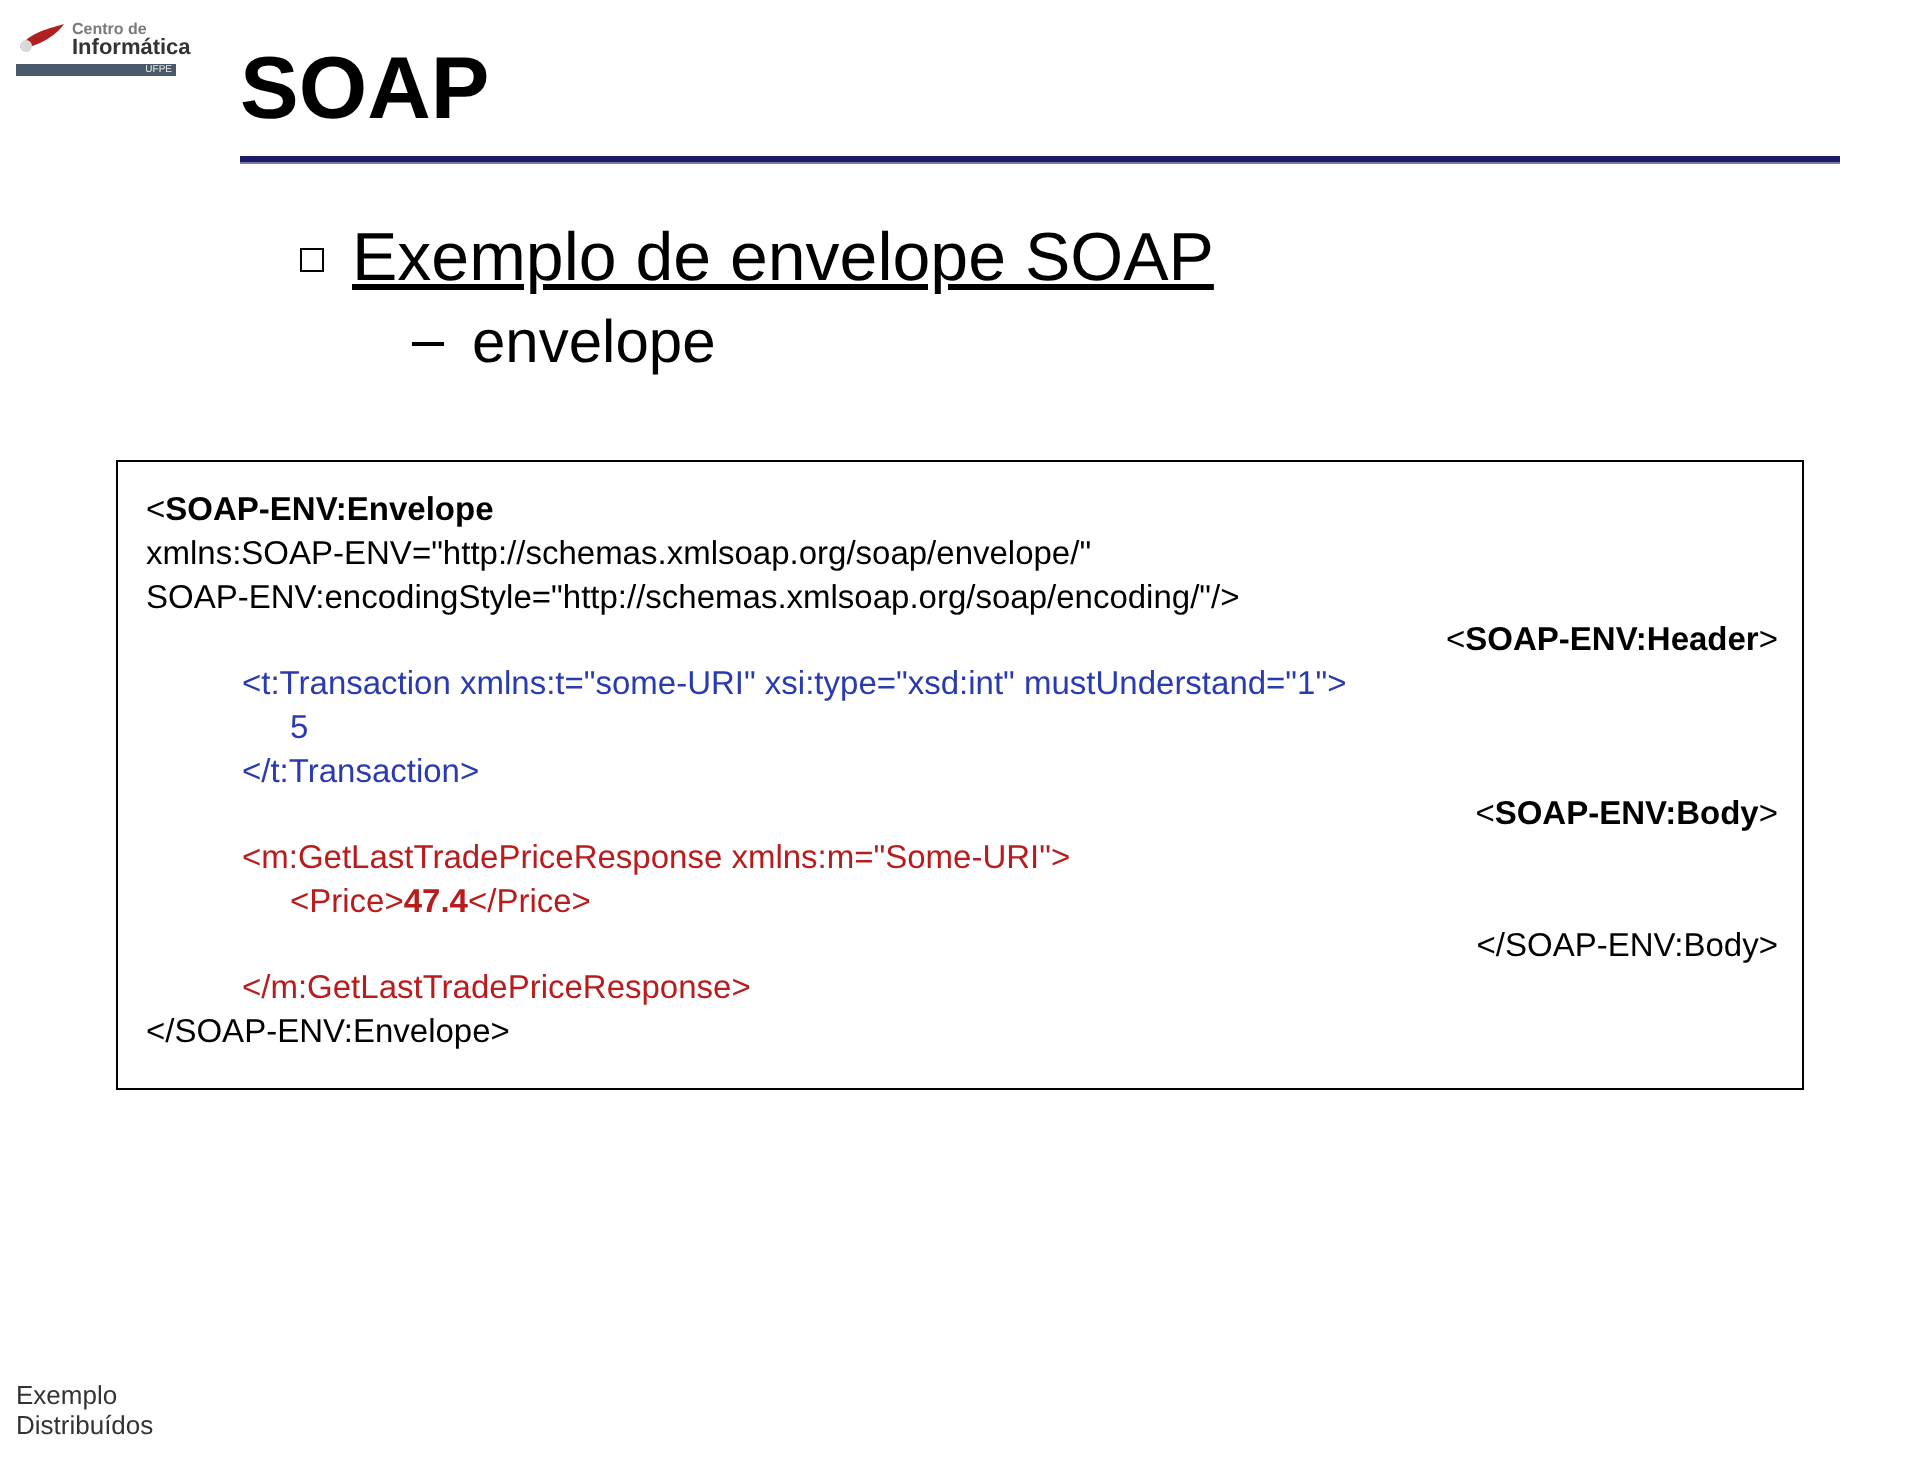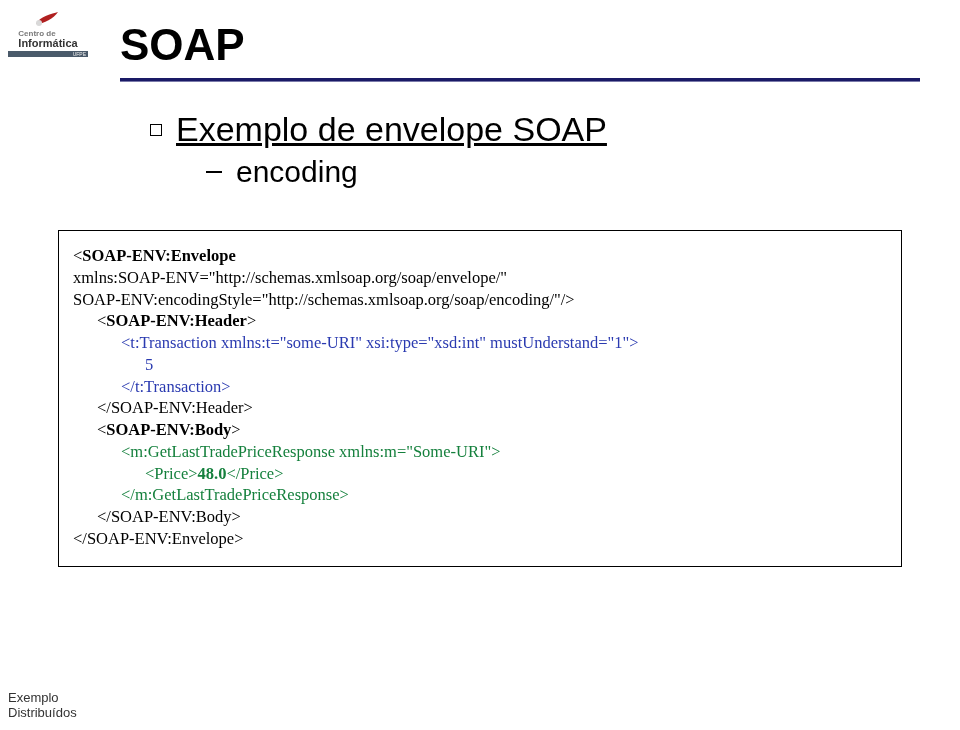--- a/index.html
+++ b/index.html
@@ -17,21 +17,20 @@
     top: 10px;
     left: 8px;
     width: 78px;
     height: 40px;
     display: flex;
     flex-direction: column;
   }
   .logo-top {
     display: flex;
     align-items: center;
-    flex-direction: column;
   }
   .logo-swoosh {
     width: 26px;
     height: 20px;
     position: relative;
   }
   .logo-swoosh svg { display: block; }
   .logo-text {
     display: flex;
     flex-direction: column;
@@ -112,30 +111,30 @@
     margin-right: 14px;
   }
 
   .code-box {
     position: absolute;
     top: 230px;
     left: 58px;
     width: 844px;
     border: 1px solid #000;
     padding: 14px 12px 16px 14px;
-    font-family: Liberation Serif, serif;
+    font-family: Liberation Sans, sans-serif;
     font-size: 16.5px;
     line-height: 1.32;
     color: #000;
     box-sizing: border-box;
   }
   .code-box .b { font-weight: bold; color: #000; }
   .code-box .blue { color: #2a3ab0; }
-  .code-box .green { color: #15803d; }
-  .code-box .i1 { margin-left: 24px; }
+  .code-box .green { color: #b91c1c; }
+  .code-box .i1 { margin-left: 24px; text-align: right; }
   .code-box .i2 { margin-left: 48px; }
   .code-box .i3 { margin-left: 72px; }
   .code-box .line { white-space: pre; display: block; }
 
   .footer-label {
     position: absolute;
     bottom: 10px;
     left: 8px;
     font-size: 13px;
     color: #333;
@@ -164,37 +163,36 @@
 <div class="title">SOAP</div>
 <div class="title-rule"></div>
 
 <div class="bullet-block">
   <div class="bullet1">
     <span class="sq-bullet"></span>
     <span>Exemplo de envelope SOAP</span>
   </div>
   <div class="bullet2">
     <span class="dash-bullet"></span>
-    <span>encoding</span>
+    <span>envelope</span>
   </div>
 </div>
 
 <div class="code-box">
   <span class="line"><span>&lt;</span><span class="b">SOAP-ENV:Envelope</span></span>
   <span class="line">xmlns:SOAP-ENV="http://schemas.xmlsoap.org/soap/envelope/"</span>
   <span class="line">SOAP-ENV:encodingStyle="http://schemas.xmlsoap.org/soap/encoding/"/&gt;</span>
   <span class="line i1"><span>&lt;</span><span class="b">SOAP-ENV:Header</span><span>&gt;</span></span>
   <span class="line i2 blue">&lt;t:Transaction xmlns:t="some-URI" xsi:type="xsd:int" mustUnderstand="1"&gt;</span>
   <span class="line i3 blue">5</span>
   <span class="line i2 blue">&lt;/t:Transaction&gt;</span>
-  <span class="line i1">&lt;/SOAP-ENV:Header&gt;</span>
   <span class="line i1"><span>&lt;</span><span class="b">SOAP-ENV:Body</span><span>&gt;</span></span>
   <span class="line i2 green">&lt;m:GetLastTradePriceResponse xmlns:m="Some-URI"&gt;</span>
-  <span class="line i3"><span class="green">&lt;Price&gt;</span><span class="b green">48.0</span><span class="green">&lt;/Price&gt;</span></span>
+  <span class="line i3"><span class="green">&lt;Price&gt;</span><span class="b green">47.4</span><span class="green">&lt;/Price&gt;</span></span>
+  <span class="line i1">&lt;/SOAP-ENV:Body&gt;</span>
   <span class="line i2 green">&lt;/m:GetLastTradePriceResponse&gt;</span>
-  <span class="line i1">&lt;/SOAP-ENV:Body&gt;</span>
   <span class="line">&lt;/SOAP-ENV:Envelope&gt;</span>
 </div>
 
 <div class="footer-label">
   <span>Exemplo</span><br>
   <span>Distribuídos</span>
 </div>
 
 </body></html>

